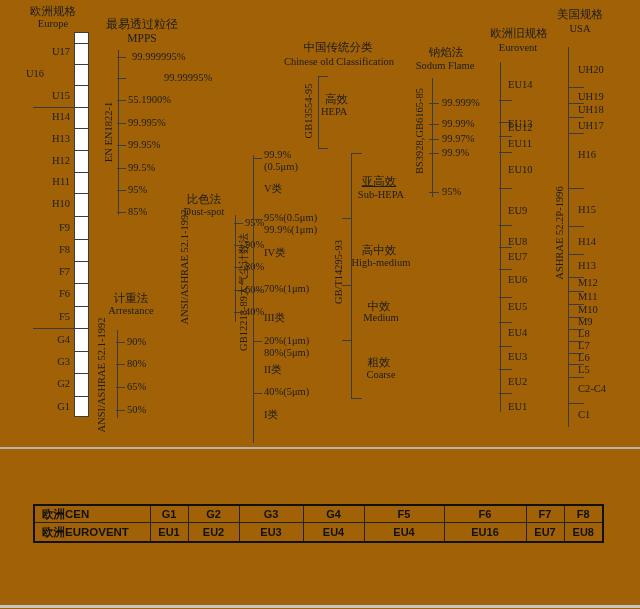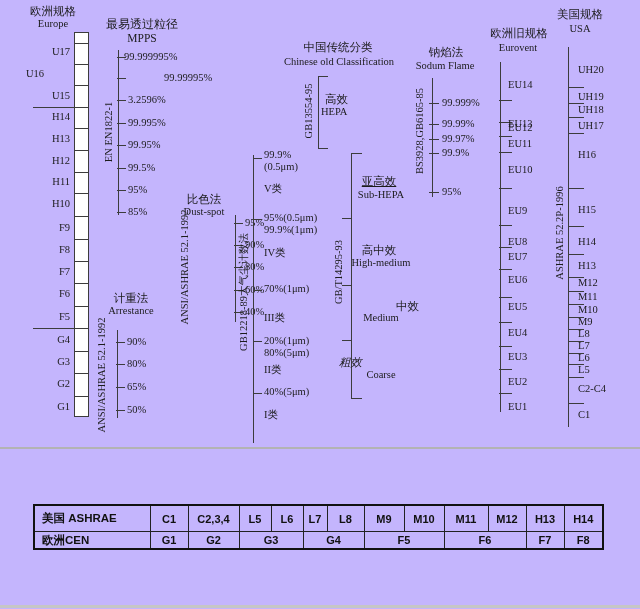--- a/index.html
+++ b/index.html
@@ -1,16 +1,16 @@
 <!DOCTYPE html>
 <html><head>
 <meta charset="utf-8">
 <style>
   html,body{margin:0;padding:0;background:#ffffff;}
-  #canvas{position:relative;width:640px;height:609px;background:#c4b5fd;overflow:hidden;
+  #canvas{position:relative;width:640px;height:609px;background:#a16207;overflow:hidden;
           font-family:"Liberation Serif","DejaVu Serif",serif;color:#1c1c1c;}
   .dlabel{position:absolute;font-size:10.5px;line-height:13px;white-space:nowrap;}
   .t11{font-size:11.5px;}
   .t12{font-size:12px;}
   .ctr{text-align:center;}
   .vline{position:absolute;width:0;border-left:1px solid #3c3c3c;}
   .bar{position:absolute;left:74px;top:32px;width:13px;height:383px;border:1px solid #3c3c3c;background:#fff;}
   .tick{position:absolute;height:0;border-top:1px solid #3c3c3c;}
   .vtext{position:absolute;white-space:nowrap;font-size:10.5px;
          transform:translate(-50%,-50%) rotate(-90deg);}
@@ -94,23 +94,23 @@
         <div class="tick" style="top: 57px; left: 117px; width: 9px;"></div>
         <div class="tick" style="top: 78px; left: 117px; width: 9px;"></div>
         <div class="tick" style="top: 100px; left: 117px; width: 9px;"></div>
         <div class="tick" style="top: 123px; left: 117px; width: 9px;"></div>
         <div class="tick" style="top: 145px; left: 117px; width: 9px;"></div>
         <div class="tick" style="top: 168px; left: 117px; width: 9px;"></div>
         <div class="tick" style="top: 190px; left: 117px; width: 9px;"></div>
         <div class="tick" style="top: 212px; left: 117px; width: 9px;"></div>
       </div>
     <div>
-        <div class="dlabel" style="top: 50px; left: 124px;">99.999995%</div>
+        <div class="dlabel" style="top: 50px; left: 132px;">99.999995%</div>
         <div class="dlabel" style="top: 71px; left: 128px; margin-left: 36px;">99.99995%</div>
-        <div class="dlabel" style="top: 93px; left: 128px;">3.2596%</div>
+        <div class="dlabel" style="top: 93px; left: 128px;">55.1900%</div>
         <div class="dlabel" style="top: 116px; left: 128px;">99.995%</div>
         <div class="dlabel" style="top: 138px; left: 128px;">99.95%</div>
         <div class="dlabel" style="top: 161px; left: 128px;">99.5%</div>
         <div class="dlabel" style="top: 183px; left: 128px;">95%</div>
         <div class="dlabel" style="top: 205px; left: 128px;">85%</div>
       </div>
   </div>
 
   <div>
     <div class="dlabel ctr t11" style="left:164px;top:193px;width:80px">比色法</div>
@@ -197,22 +197,22 @@
       </div>
     <div>
         <div class="tick" style="top: 218px; left: 342px; width: 9px;"></div>
         <div class="tick" style="top: 285px; left: 342px; width: 9px;"></div>
         <div class="tick" style="top: 340px; left: 342px; width: 9px;"></div>
       </div>
     <div class="vtext" style="left:338px;top:272px">GB/T14295-93</div>
     <div>
         <div class="dlabel t11" style="top: 175px; left: 339px; width: 80px; text-align: center; text-decoration: underline;">亚高效</div>
         <div class="dlabel t11" style="top: 244px; left: 339px; width: 80px; text-align: center;">高中效</div>
-        <div class="dlabel t11" style="top: 300px; left: 339px; width: 80px; text-align: right;">中效</div>
-        <div class="dlabel t11" style="top: 356px; left: 339px; width: 80px; text-align: left; font-style: italic;">粗效</div>
+        <div class="dlabel t11" style="top: 300px; left: 339px; width: 80px; text-align: center;">中效</div>
+        <div class="dlabel t11" style="top: 356px; left: 339px; width: 80px; text-align: center;">粗效</div>
       </div>
     <div>
         <div class="dlabel" style="top: 188px; left: 339px; width: 84px; text-align: center;">Sub-HEPA</div>
         <div class="dlabel" style="top: 256px; left: 339px; width: 84px; text-align: center;">High-medium</div>
         <div class="dlabel" style="top: 311px; left: 339px; width: 84px; text-align: center;">Medium</div>
         <div class="dlabel" style="top: 368px; left: 339px; width: 84px; text-align: center;">Coarse</div>
       </div>
   </div>
 
   <div>
@@ -330,42 +330,38 @@
         <col style="width:24px">
         <col style="width:37px">
         <col style="width:40px">
       <col style="width:40px">
         <col style="width:44px">
         <col style="width:38px">
         <col style="width:38px">
       <col style="width:39px">
     </colgroup>
     <tbody>
-    <tr class="r2">
-      <td class="lbl">美国 ASHRAE</td>
-      <td>C1</td>
-      <td>C2,3,4</td>
-      <td>L5</td>
-      <td>L6</td>
-      <td>L7</td>
-      <td>L8</td>
-      <td>M9</td>
-      <td>M10</td>
-      <td>M11</td>
-      <td>M12</td>
-      <td>H13</td>
-      <td>H14</td>
-    </tr>
     <tr class="r3">
       <td class="lbl">欧洲CEN</td>
       <td>G1</td>
       <td>G2</td>
       <td colspan="2">G3</td>
       <td colspan="2">G4</td>
       <td colspan="2">F5</td>
       <td colspan="2">F6</td>
       <td>F7</td>
       <td>F8</td>
     </tr>
+    <tr class="r4">
+      <td class="lbl">欧洲EUROVENT</td>
+      <td>EU1</td>
+      <td>EU2</td>
+      <td colspan="2">EU3</td>
+      <td colspan="2">EU4</td>
+      <td colspan="2">EU4</td>
+      <td colspan="2">EU16</td>
+      <td>EU7</td>
+      <td>EU8</td>
+    </tr>
   </tbody>
     </table>
 
 </div>
 
 </body></html>

